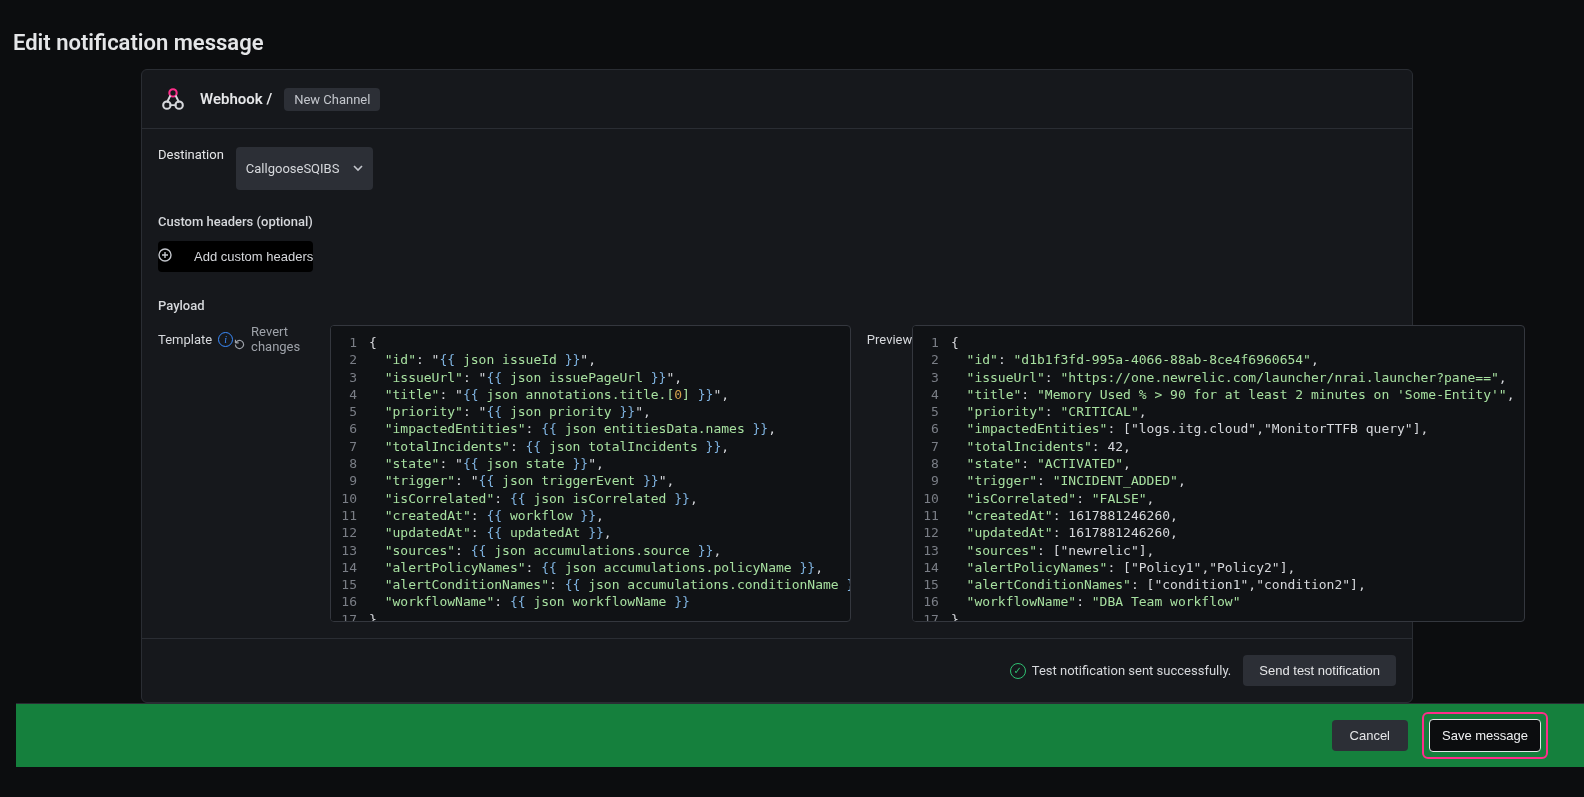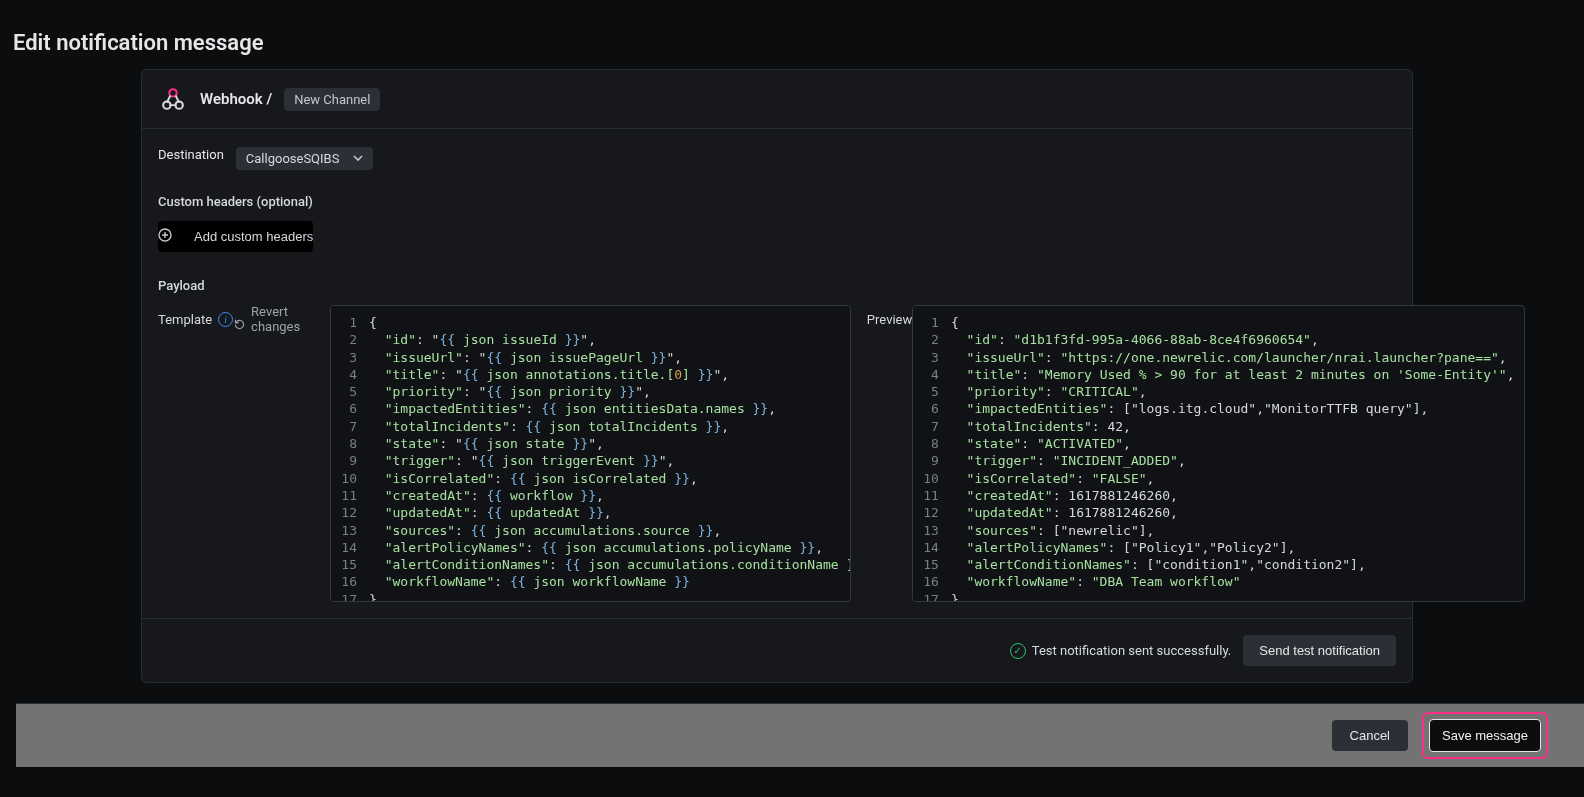--- a/index.html
+++ b/index.html
@@ -6,37 +6,37 @@
   html, body { width: 1584px; height: 797px; background: #0c0d0f; color: #e5e6e8; font-family: -apple-system, BlinkMacSystemFont, "Segoe UI", Roboto, sans-serif; font-size: 14px; overflow: hidden; }
   .page-title { font-size: 22px; font-weight: 600; padding: 30px 0 16px 13px; }
   .card { position: absolute; left: 141px; top: 69px; width: 1272px; background: #16181c; border: 1px solid #2a2d33; border-radius: 6px; }
   .card-header { display: flex; align-items: center; gap: 12px; padding: 14px 16px; border-bottom: 1px solid #2a2d33; }
   .webhook-icon { width: 30px; height: 30px; display: flex; align-items: center; justify-content: center; }
   .hdr-title { font-weight: 600; font-size: 15px; }
   .channel-badge { background: #2c2f36; color: #c3c6cc; padding: 4px 10px; border-radius: 4px; font-size: 13px; }
   .card-body { padding: 18px 16px 0 16px; }
   .row { display: flex; gap: 12px; margin-bottom: 24px; }
   .lbl { font-size: 13px; color: #e5e6e8; }
-  .select { background: #2c2f36; color: #d6d8dc; padding: 4px 10px; border-radius: 4px; font-size: 13px; display: flex; align-items: center; gap: 14px; cursor: pointer; }
+  .select { background: #2c2f36; color: #d6d8dc; padding: 14px 10px; border-radius: 4px; font-size: 13px; display: flex; align-items: center; gap: 14px; cursor: pointer; }
   .section-lbl { font-size: 13px; color: #d6d8dc; margin-bottom: 12px; font-weight: 500; }
   .btn-gray { background: #000000; color: #d6d8dc; border: none; padding: 7px 0; border-radius: 4px; font-size: 13px; display: inline-flex; align-items: center; gap: 22px; cursor: pointer; }
   .payload-area { display: flex; gap: 16px; margin-top: 6px; }
   .payload-col { flex: 1; display: flex; flex-direction: row; }
   .col-header { display: flex; align-items: center; justify-content: space-between; height: 28px; margin-bottom: 6px; }
   .col-title { font-size: 13px; color: #d6d8dc; display: flex; align-items: center; gap: 6px; }
   .info-icon { width: 15px; height: 15px; border-radius: 50%; border: 1.5px solid #3a8cff; display: inline-flex; align-items: center; justify-content: center; color: #3a8cff; font-size: 10px; font-style: italic; font-family: serif; }
   .revert { color: #9ea2a9; font-size: 13px; display: flex; align-items: flex-end; gap: 5px; cursor: pointer; }
   .editor { background: #101215; border: 1px solid #34373e; border-radius: 4px; font-family: "SF Mono", Menlo, Consolas, monospace; font-size: 13px; line-height: 17.3px; display: flex; height: 297px; overflow: hidden; }
   .gutter { background: #101215; color: #7a7e86; text-align: right; padding: 8px 6px 8px 10px; user-select: none; white-space: pre; }
   .code { padding: 8px 10px 8px 6px; white-space: pre; color: #d6d8dc; overflow: hidden; }
   .footer-inner { display: flex; justify-content: flex-end; align-items: center; gap: 12px; padding: 16px; border-top: 1px solid #2a2d33; margin-top: 16px; }
   .status-row { display: flex; align-items: center; gap: 6px; color: #d6d8dc; font-size: 13px; }
   .check-icon { width: 16px; height: 16px; border-radius: 50%; border: 1.5px solid #2fbf71; display: inline-flex; align-items: center; justify-content: center; color: #2fbf71; font-size: 10px; }
   .btn-light { background: #2c2f36; color: #e5e6e8; border: none; padding: 8px 16px; border-radius: 4px; font-size: 13px; cursor: pointer; }
-  .bottom-bar { position: absolute; left: 16px; right: 0; top: 703px; height: 64px; border-top: 1px solid #2a2d33; display: flex; justify-content: flex-end; align-items: center; gap: 14px; padding-right: 36px; background: #737373; }
+  .bottom-bar { position: absolute; left: 16px; right: 0; top: 703px; height: 64px; border-top: 1px solid #2a2d33; display: flex; justify-content: flex-end; align-items: center; gap: 14px; padding-right: 36px; background: #15803d; }
   .btn-cancel { background: #2c2f36; color: #e5e6e8; border: none; padding: 8px 18px; border-radius: 4px; font-size: 13px; cursor: pointer; }
   .highlight-frame { border: 2px solid #ff2d8a; border-radius: 6px; padding: 5px; }
   .btn-primary { background: #0c0d0f; color: #f0f1f3; border: 1.5px solid #e5e6e8; padding: 8px 12px; border-radius: 4px; font-size: 13px; cursor: pointer; }
   .t-key { color: #a7e0a0; }
   .t-punc { color: #d6d8dc; }
   .t-tmpl { color: #7fb3e0; }
   .t-json { color: #a7e0a0; }
   .t-expr { color: #a7e0a0; }
   .t-num { color: #d4a24c; }
   .t-str { color: #a7e0a0; }

